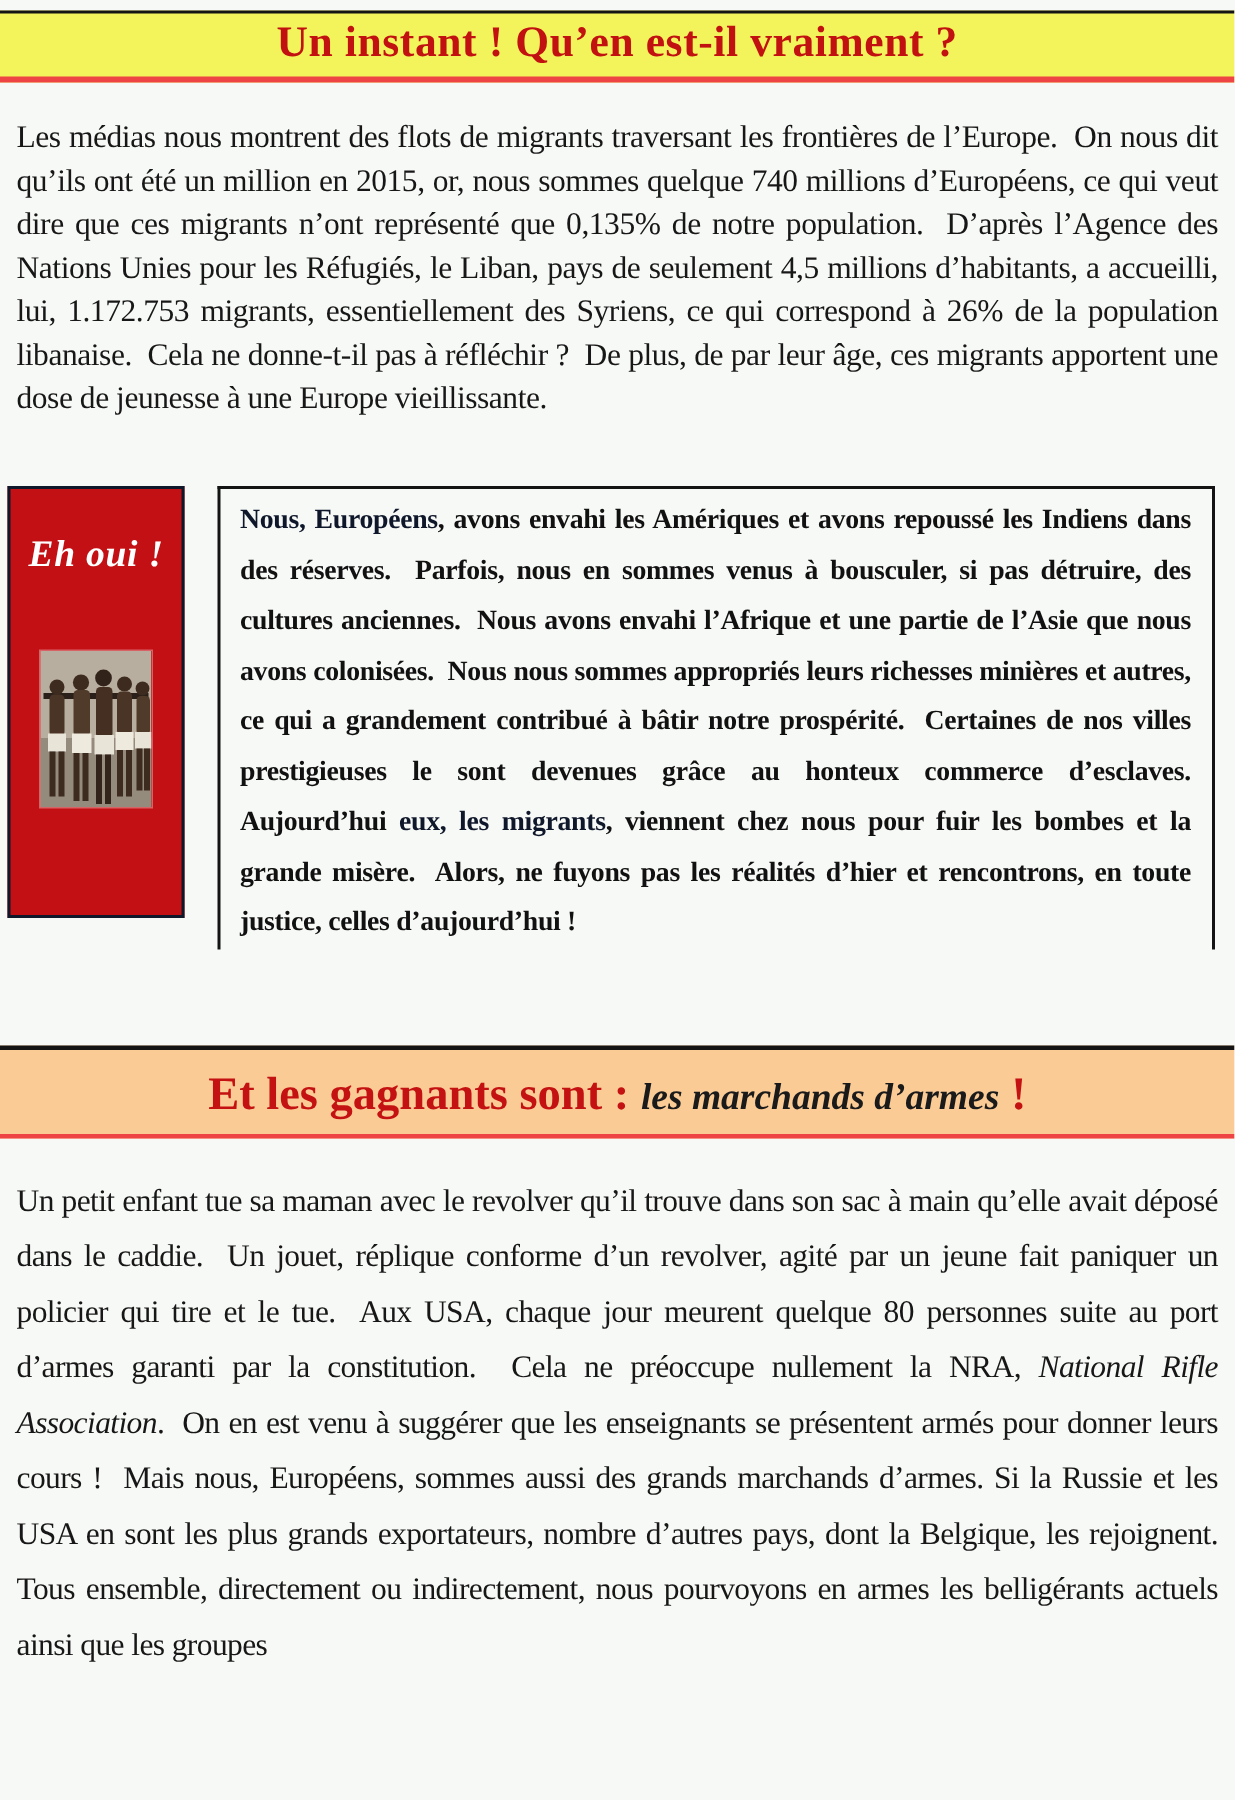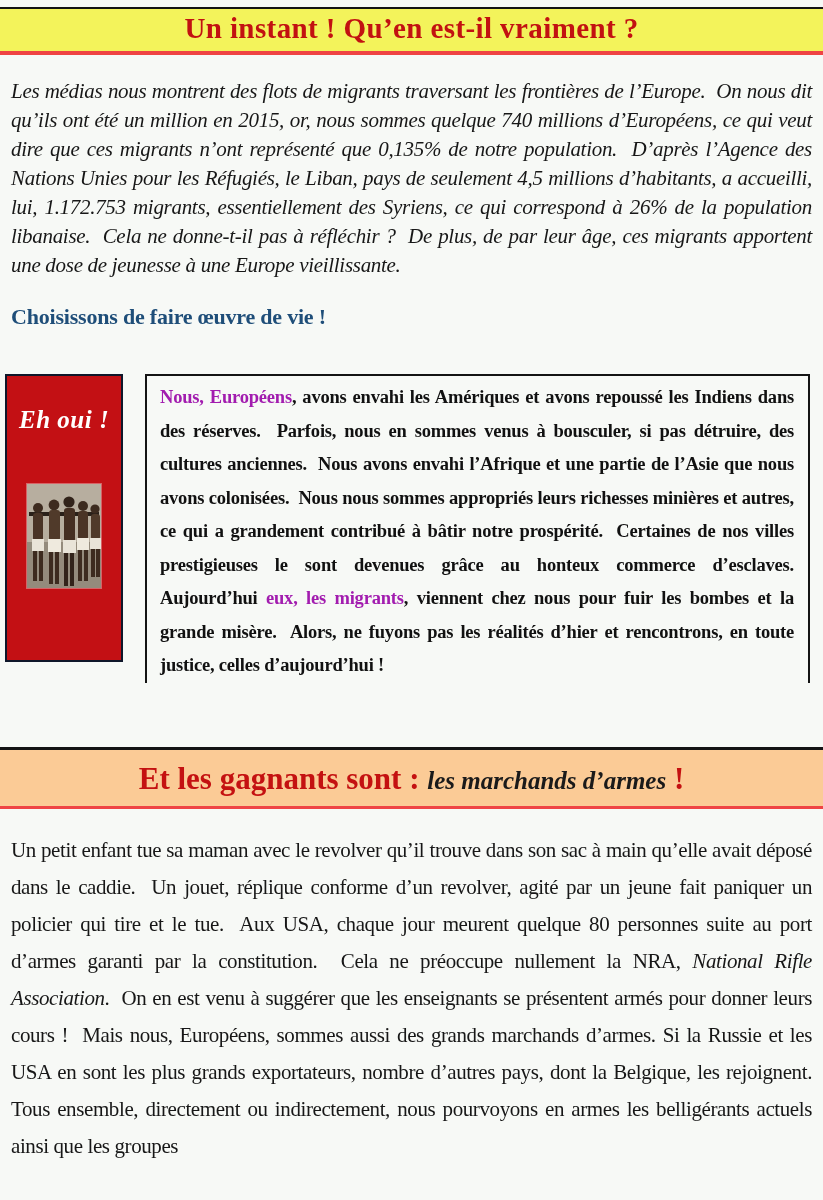--- a/index.html
+++ b/index.html
@@ -29,21 +29,21 @@
   .h2-red  { color: #c41111; font-weight: bold; font-size: 31px; }
   .h2-ital { color: #1a1a1a; font-weight: bold; font-style: italic; font-size: 25px; }
 
   
   .para {
     margin: 0; padding: 0 11px;
     font-size: 21px; line-height: 29px;
     text-align: justify; white-space: pre-wrap;
     letter-spacing: -0.3px; color: #171717;
   }
-  .para.first  { margin-top: 22px; font-style: italic; }
+  .para.first  { margin-top: 22px; }
   .para.second { margin-top: 40px; }
   .callout {
     margin: 24px 0 0; padding: 0 11px;
     color: #1f4e79; font-weight: bold; font-size: 22px; letter-spacing: -0.2px;
   }
 
   
   .eh-row { display: flex; margin: 44px 13px 0 5px; align-items: stretch; }
   .red-box {
     flex: none; width: 114px; height: 284px;
@@ -59,39 +59,38 @@
     box-shadow: 0 0 0 1px rgba(255,255,255,.35);
   }
   .quote-box {
     flex: 1; margin-left: 22px;
     border: 2px solid #141414; border-bottom: none;
     padding: 5px 14px 0 13px;
     font-weight: bold; font-size: 18.5px; line-height: 33.5px;
     text-align: justify; white-space: pre-wrap; letter-spacing: -0.2px;
     color: #111;
   }
-  .quote-red { color: #a21caf; }
+  .quote-red { color: #0f172a; }
 
   
   .para.arms { margin-top: 23px; line-height: 37px; letter-spacing: -0.4px; }
   .ital { font-style: italic; }
 </style>
 </head>
 <body>
 
 <div class="page">
 
   <div class="bar bar-yellow">
     <span class="title">Un instant !  Qu’en est-il vraiment ?</span>
   </div>
 
   <p class="para first">Les médias nous montrent des flots de migrants traversant les frontières de l’Europe.  On nous dit qu’ils ont été un million en 2015, or, nous sommes quelque 740 millions d’Européens, ce qui veut dire que ces migrants n’ont représenté que 0,135% de notre population.  D’après l’Agence des Nations Unies pour les Réfugiés, le Liban, pays de seulement 4,5 millions d’habitants, a accueilli, lui, 1.172.753 migrants, essentiellement des Syriens, ce qui correspond à 26% de la population libanaise.  Cela ne donne-t-il pas à réfléchir ?  De plus, de par leur âge, ces migrants apportent une dose de jeunesse à une Europe vieillissante.</p>
 
 
-  <p class="callout">Choisissons de faire œuvre de vie !</p>
 
   <div class="eh-row">
 
     <div class="red-box">
       <div class="eh-label">Eh oui !</div>
       <svg class="photo" viewBox="0 0 74 104" width="74" height="104" role="img">
         <rect x="0" y="0" width="74" height="104" fill="#b7ae9f"></rect>
         <rect x="0" y="58" width="74" height="46" fill="#948b7c"></rect>
         <rect x="2" y="28" width="70" height="4" fill="#2a2019"></rect>
 

